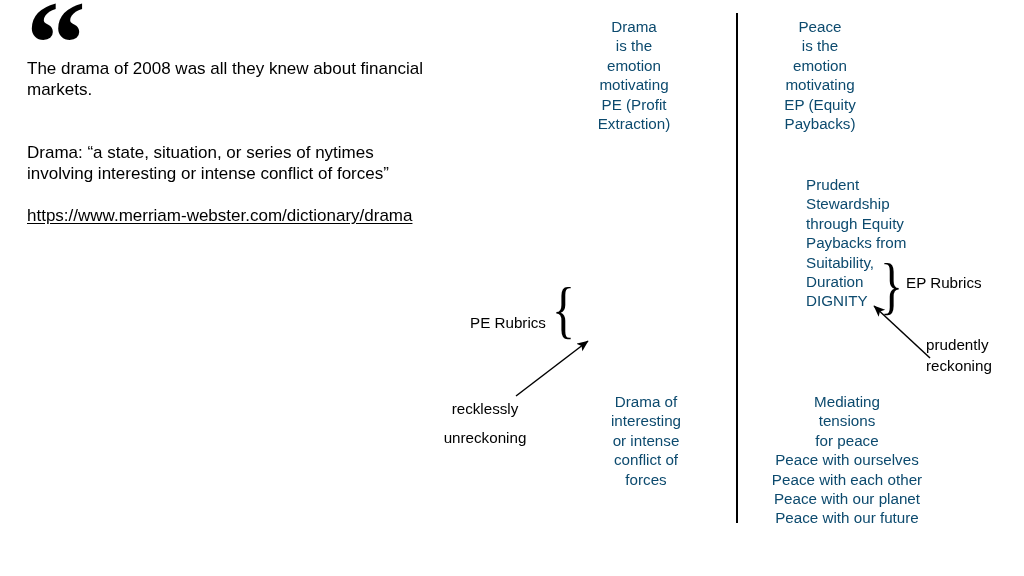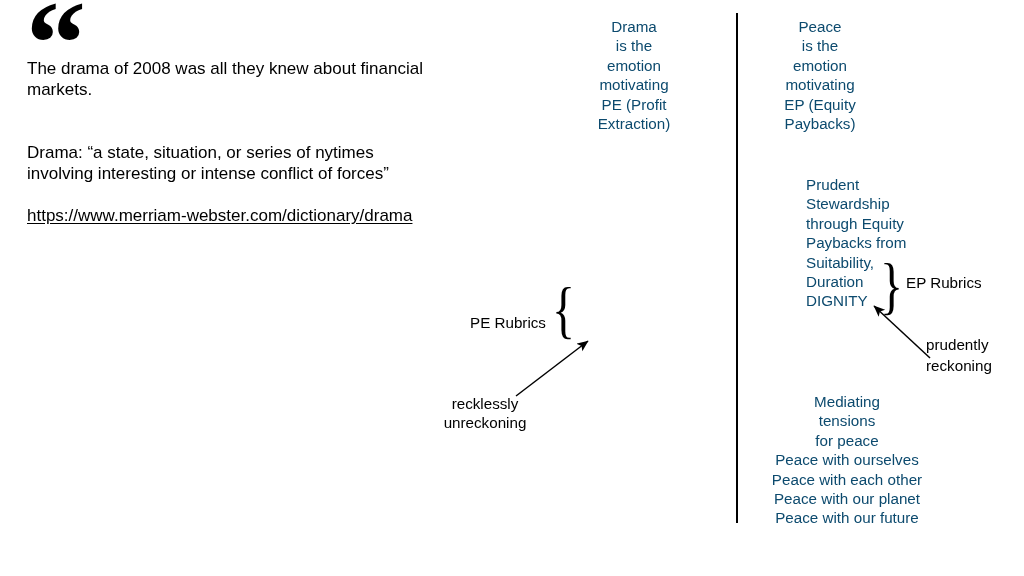--- a/index.html
+++ b/index.html
@@ -89,21 +89,21 @@
   #ep-rubrics-label {
     left: 906px; top: 273px;
     font-size: 15.2px;
     line-height: 19px;
   }
   #reckless-label {
     left: 424px; top: 394px;
     width: 122px;
     text-align: center;
     font-size: 15.2px;
-    line-height: 19px;
+    line-height: 29px;
     white-space: pre-line;
   }
   #prudent-label {
     left: 926px; top: 334px;
     width: 96px;
     text-align: left;
     font-size: 15.2px;
     line-height: 21px;
     white-space: pre-line;
   }
@@ -165,20 +165,25 @@
 Extraction)</div>
 
 
   <div class="abs brace" id="pe-brace">{</div>
 
   <div class="abs" id="pe-rubrics-label">PE Rubrics</div>
 
   <div class="abs" id="reckless-label">recklessly
 unreckoning</div>
 
+  <div class="abs tblock tcenter" id="mid-bottom">Drama of
+interesting
+or intense
+conflict of
+forces</div>
 
   <div class="abs tblock tcenter" id="right-top">Peace
 is the
 emotion
 motivating
 EP (Equity
 Paybacks)</div>
 
   <div class="abs tblock tleft" id="right-rubric">Prudent
 Stewardship

